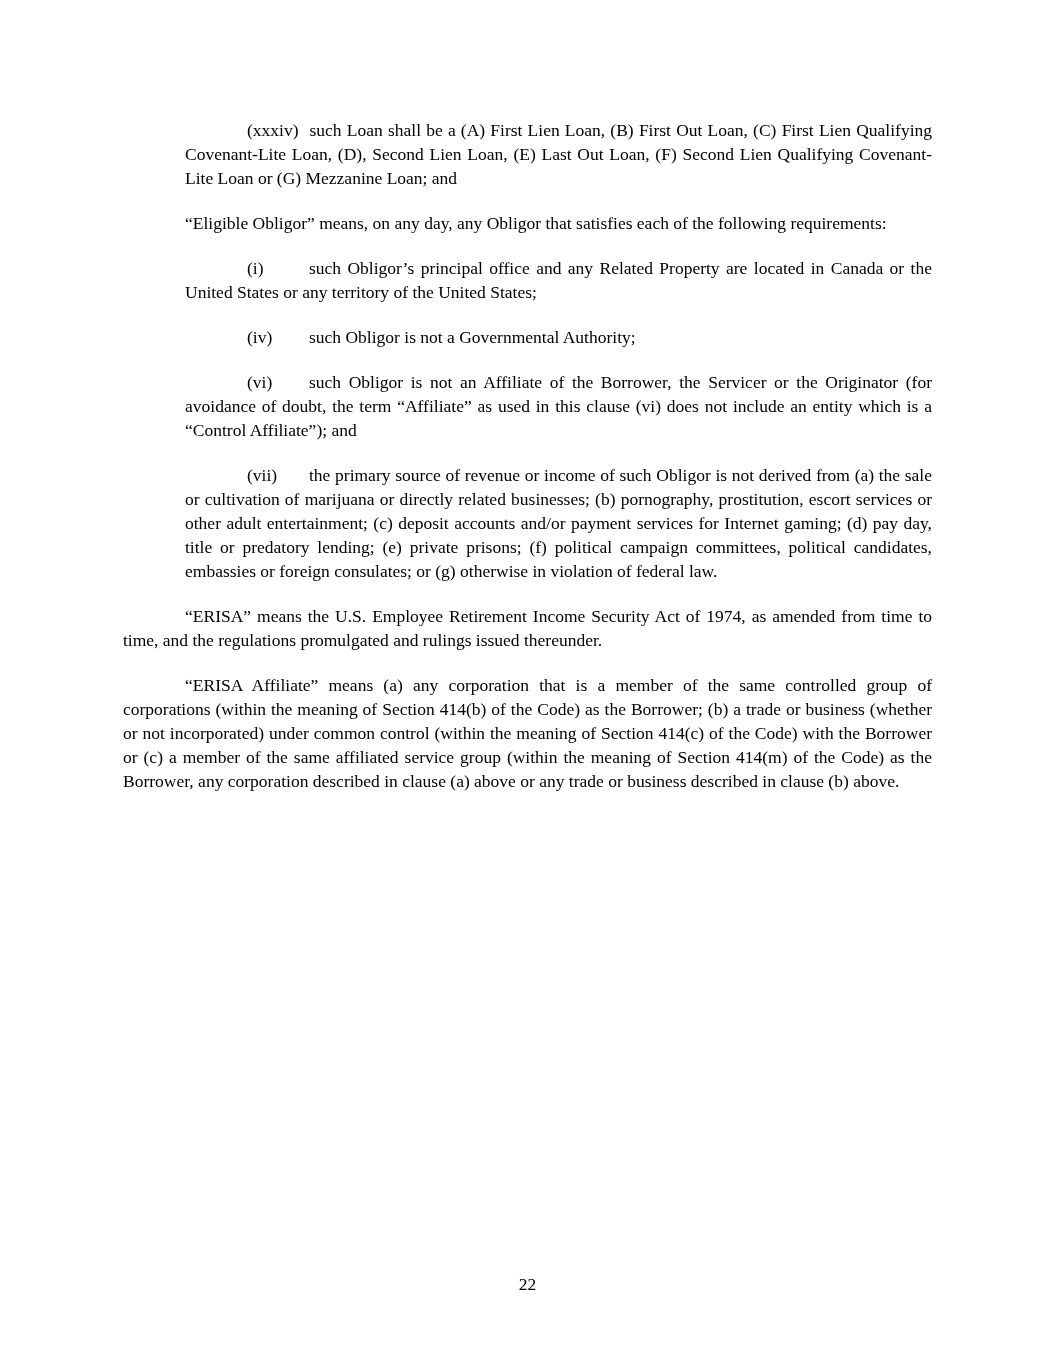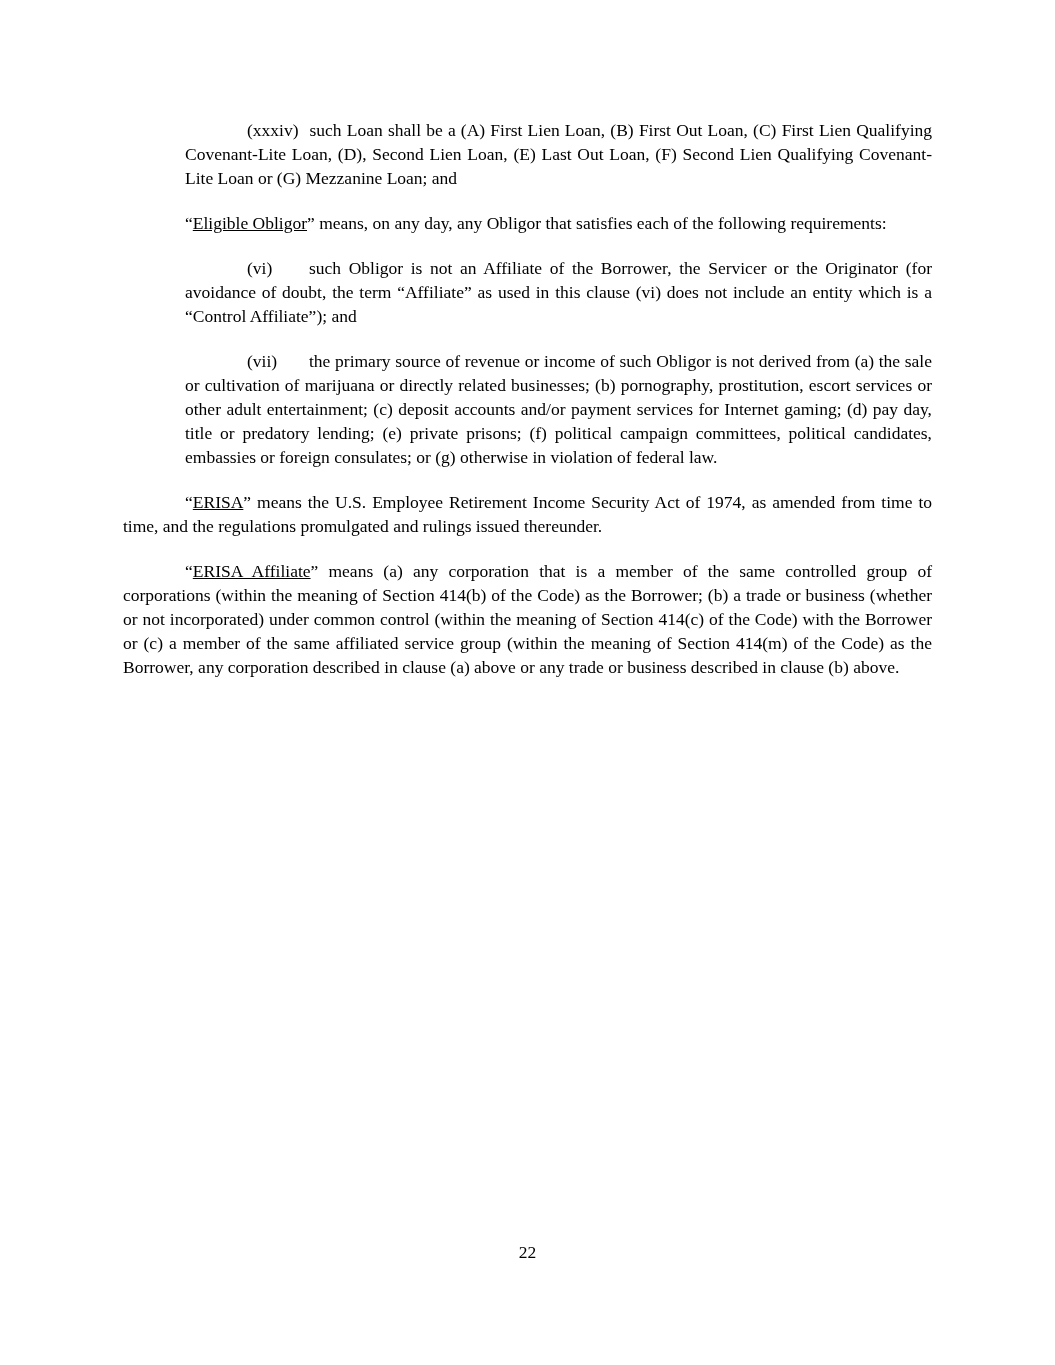--- a/index.html
+++ b/index.html
@@ -28,46 +28,48 @@
   p.sub { margin-left: 62px; text-indent: 62px; }
   .lblbox {
     display: inline-block;
     min-width: 62px;
     text-indent: 0;
   }
   .lblbox.tight {
     min-width: 0;
     margin-right: 11px;
   }
-  .term { text-decoration: underline; }
+  .term { }
   .footer {
     position: absolute;
-    top: 1240px;
+    top: 1272px;
     left: 0;
     width: 100%;
     text-align: center;
     font-family: "Liberation Serif", "DejaVu Serif", serif;
     font-size: 17.5px;
     color: #000000;
   }
 </style>
 </head>
 <body>
 
 <div class="page">
   <div class="content">
 
     <p class="para sub"><span class="lblbox tight">(xxxiv)</span><span>such Loan shall be a (A) First Lien Loan, (B) First Out Loan, (C) First Lien Qualifying Covenant-Lite Loan, (D), Second Lien Loan, (E) Last Out Loan, (F) Second Lien Qualifying Covenant-Lite Loan or (G) Mezzanine Loan; and</span></p>
 
 
     <p class="para def"><span>“</span><span class="term">Eligible Obligor</span><span>” means, on any day, any Obligor that satisfies each of the following requirements:</span></p>
 
+    <p class="para sub"><span class="lblbox">(i)</span><span>such Obligor’s principal office and any Related Property are located in Canada or the United States or any territory of the United States;</span></p>
 
 
 
+    <p class="para sub"><span class="lblbox">(iv)</span><span>such Obligor is not a Governmental Authority;</span></p>
 
 
     <p class="para sub"><span class="lblbox">(vi)</span><span>such Obligor is not an Affiliate of the Borrower, the Servicer or the Originator (for avoidance of doubt, the term “Affiliate” as used in this clause (vi) does not include an entity which is a “Control Affiliate”); and</span></p>
 
     <p class="para sub"><span class="lblbox">(vii)</span><span>the primary source of revenue or income of such Obligor is not derived from (a) the sale or cultivation of marijuana or directly related businesses; (b) pornography, prostitution, escort services or other adult entertainment; (c) deposit accounts and/or payment services for Internet gaming; (d) pay day, title or predatory lending; (e) private prisons; (f) political campaign committees, political candidates, embassies or foreign consulates; or (g) otherwise in violation of federal law.</span></p>
 
     <p class="para def"><span>“</span><span class="term">ERISA</span><span>” means the U.S. Employee Retirement Income Security Act of 1974, as amended from time to time, and the regulations promulgated and rulings issued thereunder.</span></p>
 
     <p class="para def"><span>“</span><span class="term">ERISA Affiliate</span><span>” means (a) any corporation that is a member of the same controlled group of corporations (within the meaning of Section 414(b) of the Code) as the Borrower; (b) a trade or business (whether or not incorporated) under common control (within the meaning of Section 414(c) of the Code) with the Borrower or (c) a member of the same affiliated service group (within the meaning of Section 414(m) of the Code) as the Borrower, any corporation described in clause (a) above or any trade or business described in clause (b) above.</span></p>
 

